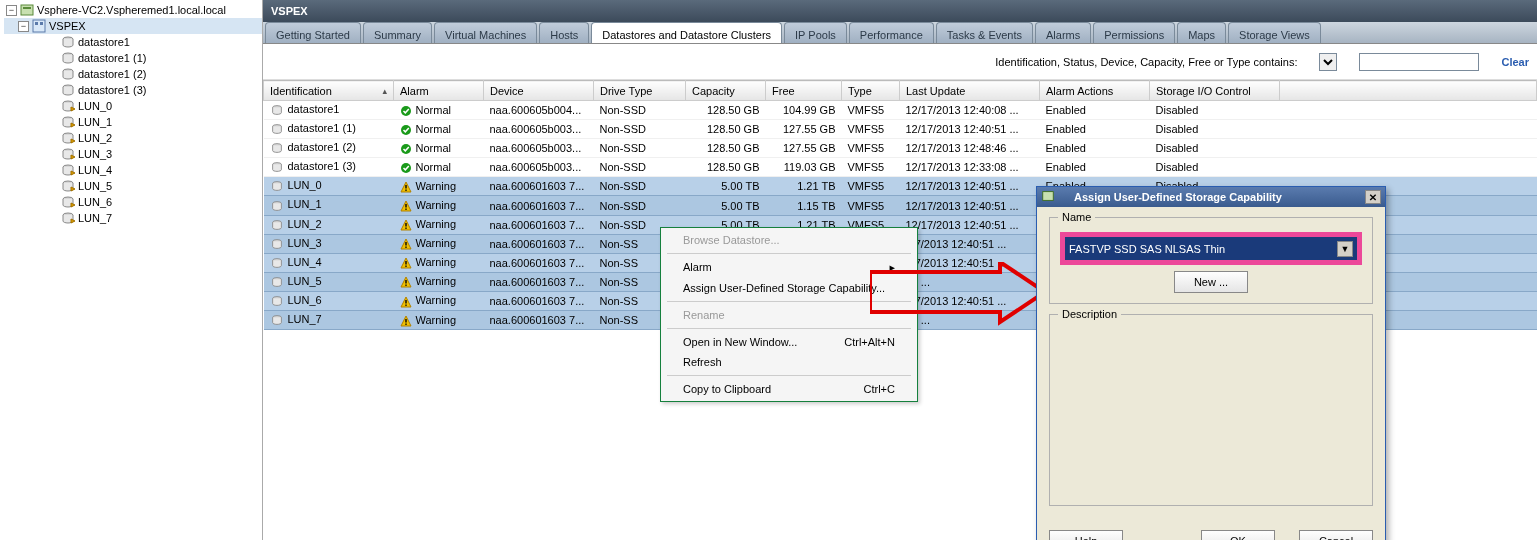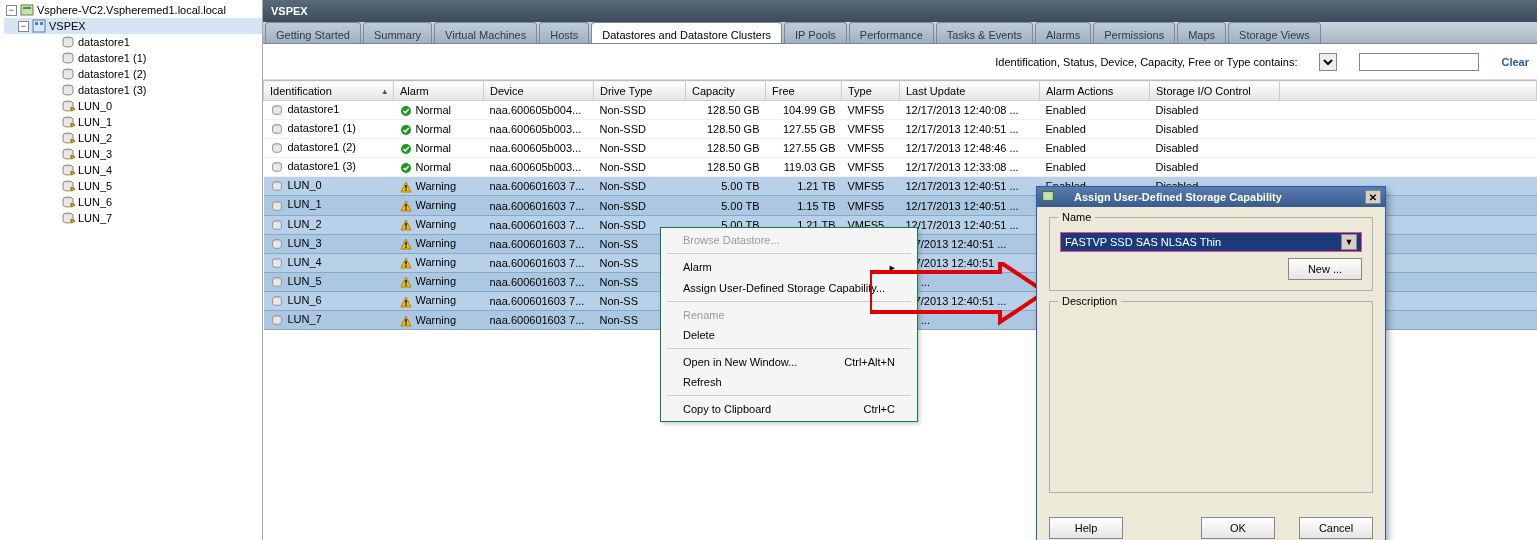--- a/index.html
+++ b/index.html
@@ -41,24 +41,24 @@
 .cm-disabled { color: #999; }
 .cm-sep { height: 1px; background: #ccc; margin: 3px 6px; }
 .cm-arrow::after { content: "▸"; }
 
 .dialog { position: absolute; left: 1036px; top: 186px; width: 350px; background: #ece9d8; border: 1px solid #2a5db0; box-shadow: 3px 3px 6px rgba(0,0,0,.3); }
 .dlg-title { background: linear-gradient(#5a7bae,#3a5b8e); color: #fff; height: 20px; display: flex; align-items: center; justify-content: space-between; padding: 0 4px; font-weight: bold; }
 .dlg-close { width: 16px; height: 14px; background: #d4d0c8; border: 1px solid #888; display: flex; align-items: center; justify-content: center; font-size: 10px; cursor: pointer; color: #000; }
 .dlg-body { padding: 10px 12px 6px 12px; }
 .fieldset { border: 1px solid #b0b0b0; margin-bottom: 10px; position: relative; padding: 14px 10px 10px 10px; }
 .fieldset-label { position: absolute; top: -7px; left: 8px; background: #ece9d8; padding: 0 4px; }
-.combo { width: 100%; height: 20px; border: 1px solid #ec4899; background: #1a3a7a; color: #fff; display: flex; align-items: center; justify-content: space-between; padding: 0 4px; }
+.combo { width: 100%; height: 33px; border: 5px solid #ec4899; background: #1a3a7a; color: #fff; display: flex; align-items: center; justify-content: space-between; padding: 0 4px; }
 .combo-btn { background: #d4d0c8; color: #000; width: 16px; height: 16px; display: flex; align-items: center; justify-content: center; border: 1px solid #888; font-size: 9px; }
 .btn { min-width: 74px; height: 22px; background: linear-gradient(#fefefe,#e5e5e5); border: 1px solid #888; cursor: pointer; }
-.btn-row-right { display: flex; justify-content: flex-end; margin-top: 6px; }
+.btn-row-right { display: flex; justify-content: center; margin-top: 6px; }
 .desc-box { height: 192px; }
 .dlg-footer { display: flex; justify-content: space-between; padding: 8px 12px 12px; }
 .dlg-footer-right { display: flex; gap: 24px; }
 
 .red-arrow { position: absolute; left: 870px; top: 262px; pointer-events: none; }
 </style>
 </head>
 <body>
 
 <div class="main-layout">
@@ -556,23 +556,20 @@
     <div class="cm-item cm-arrow">
       <span>Alarm</span>
     </div>
     <div class="cm-item">
       <span>Assign User-Defined Storage Capability...</span>
     </div>
     <div class="cm-sep"></div>
     <div class="cm-item cm-disabled">
       <span>Rename</span>
     </div>
-    <div class="cm-item">
-      <span>Delete</span>
-    </div>
     <div class="cm-sep"></div>
     <div class="cm-item">
       <span>Open in New Window...</span>
       <span>Ctrl+Alt+N</span>
     </div>
     <div class="cm-item">
       <span>Refresh</span>
     </div>
     <div class="cm-sep"></div>
     <div class="cm-item">

